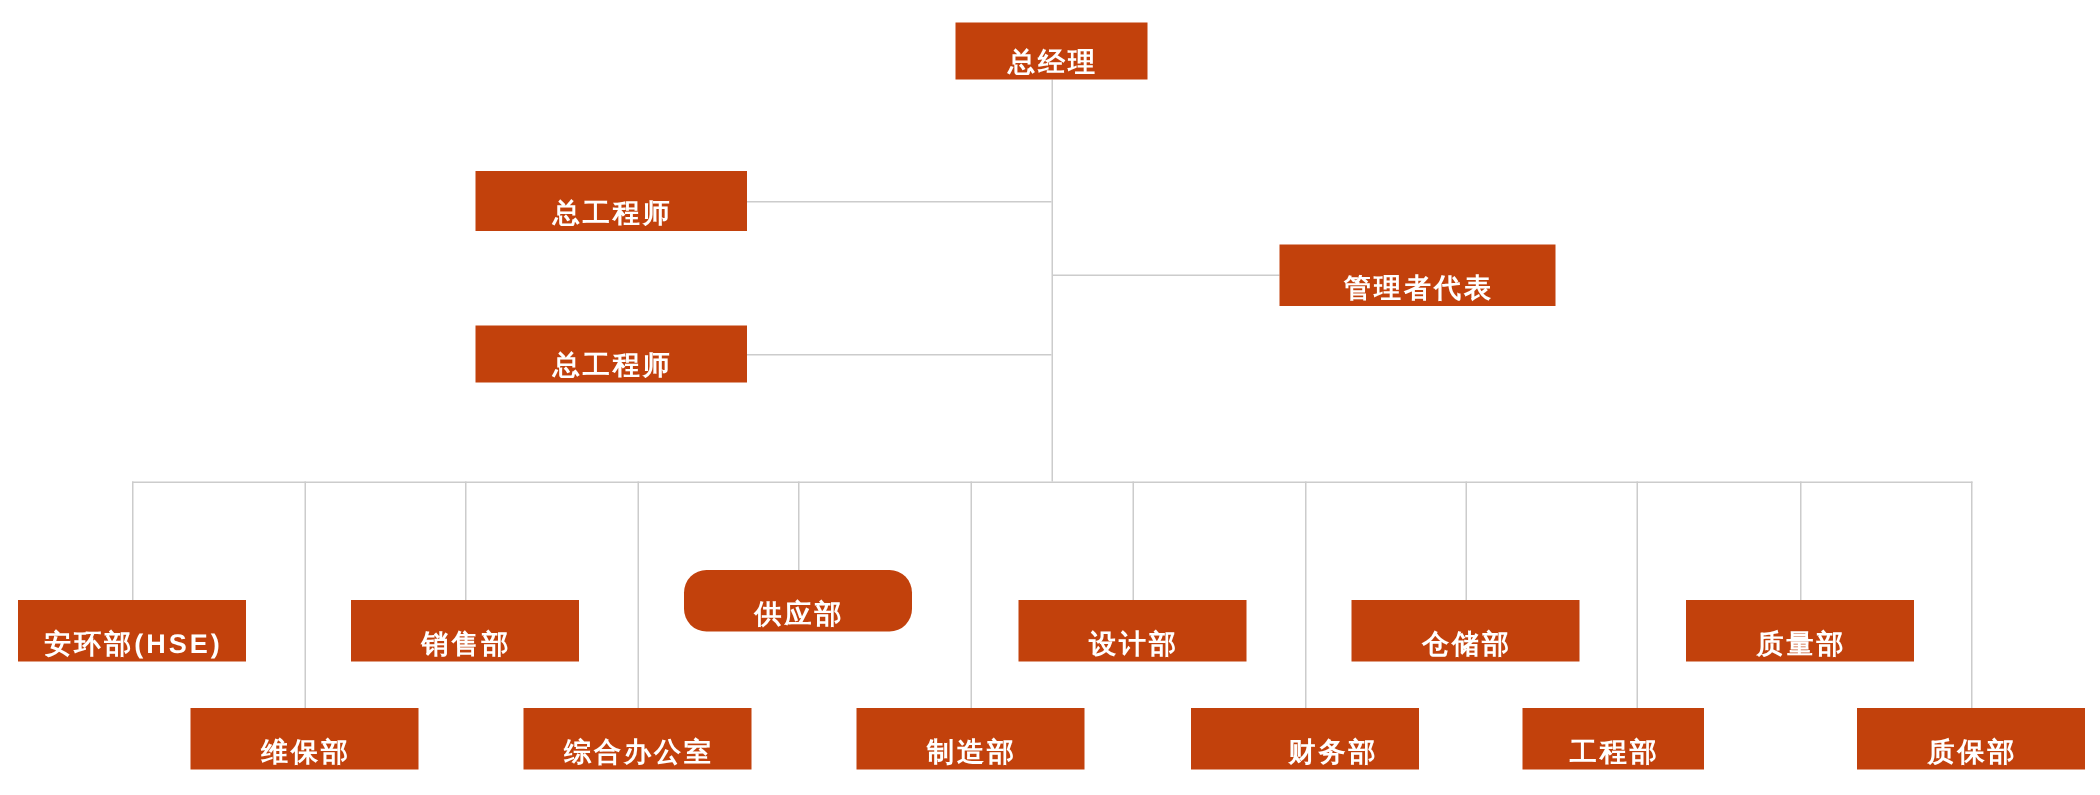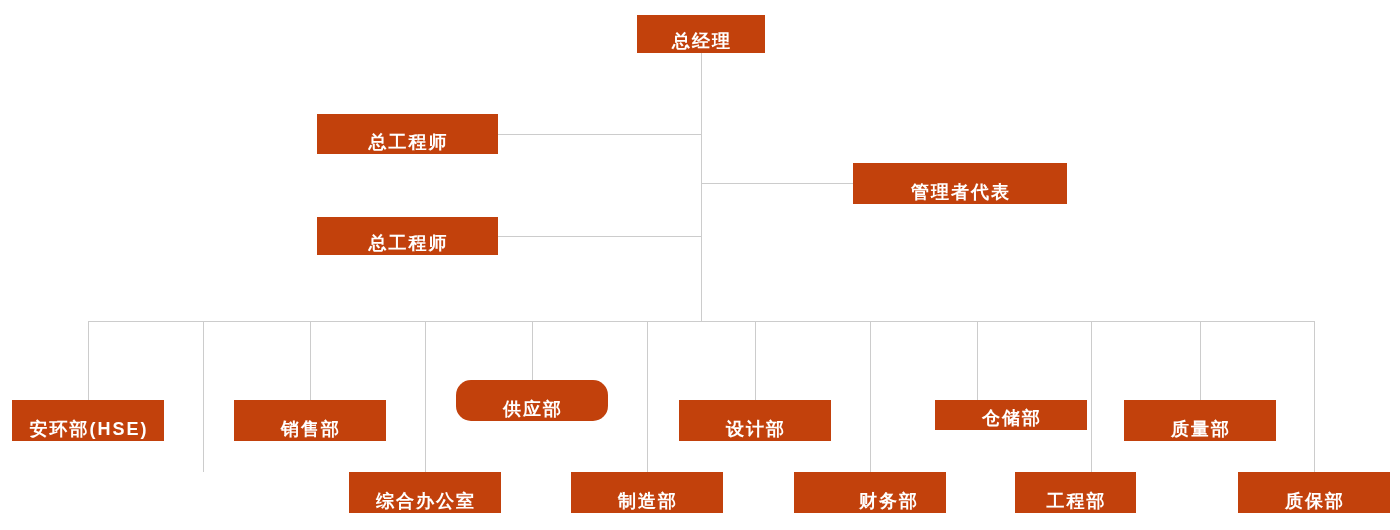--- a/index.html
+++ b/index.html
@@ -63,43 +63,46 @@
   <div class="node" style="left:637px; top:15px; width:128px; height:38px;">
     <span>总经理</span>
   </div>
 
   <div class="node" style="left:317px; top:114px; width:181px; height:40px;">
     <span>总工程师</span>
   </div>
   <div class="node" style="left:317px; top:217px; width:181px; height:38px;">
     <span>总工程师</span>
   </div>
-  <div class="node" style="left:853px; top:163px; width:214px; height:41px;">
+  <div class="node" style="left:853px; top:163px; width:184px; height:41px;">
     <span>管理者代表</span>
   </div>
 
   <div class="node" style="left:12px; top:400px; width:152px; height:41px;">
     <span>安环部(HSE)</span>
   </div>
   <div class="node" style="left:234px; top:400px; width:152px; height:41px;">
     <span>销售部</span>
   </div>
   <div class="node" style="left:456px; top:380px; width:152px; height:41px;border-radius:15px;">
     <span>供应部</span>
   </div>
   <div class="node" style="left:679px; top:400px; width:152px; height:41px;">
     <span>设计部</span>
   </div>
-  <div class="node" style="left:901px; top:400px; width:152px; height:30px;margin-left:34px;">
+  <div class="node" style="left:901px; top:400px; width:152px; height:41px;">
     <span>仓储部</span>
   </div>
   <div class="node" style="left:1124px; top:400px; width:152px; height:41px;">
     <span>质量部</span>
   </div>
 
+  <div class="node" style="left:127px; top:472px; width:152px; height:41px;">
+    <span>维保部</span>
+  </div>
   <div class="node" style="left:349px; top:472px; width:152px; height:41px;">
     <span>综合办公室</span>
   </div>
   <div class="node" style="left:571px; top:472px; width:152px; height:41px;">
     <span>制造部</span>
   </div>
   <div class="node" style="left:794px; top:472px; width:152px; height:41px;padding-left:36px;">
     <span>财务部</span>
   </div>
   <div class="node" style="left:1015px; top:472px; width:121px; height:41px;">

